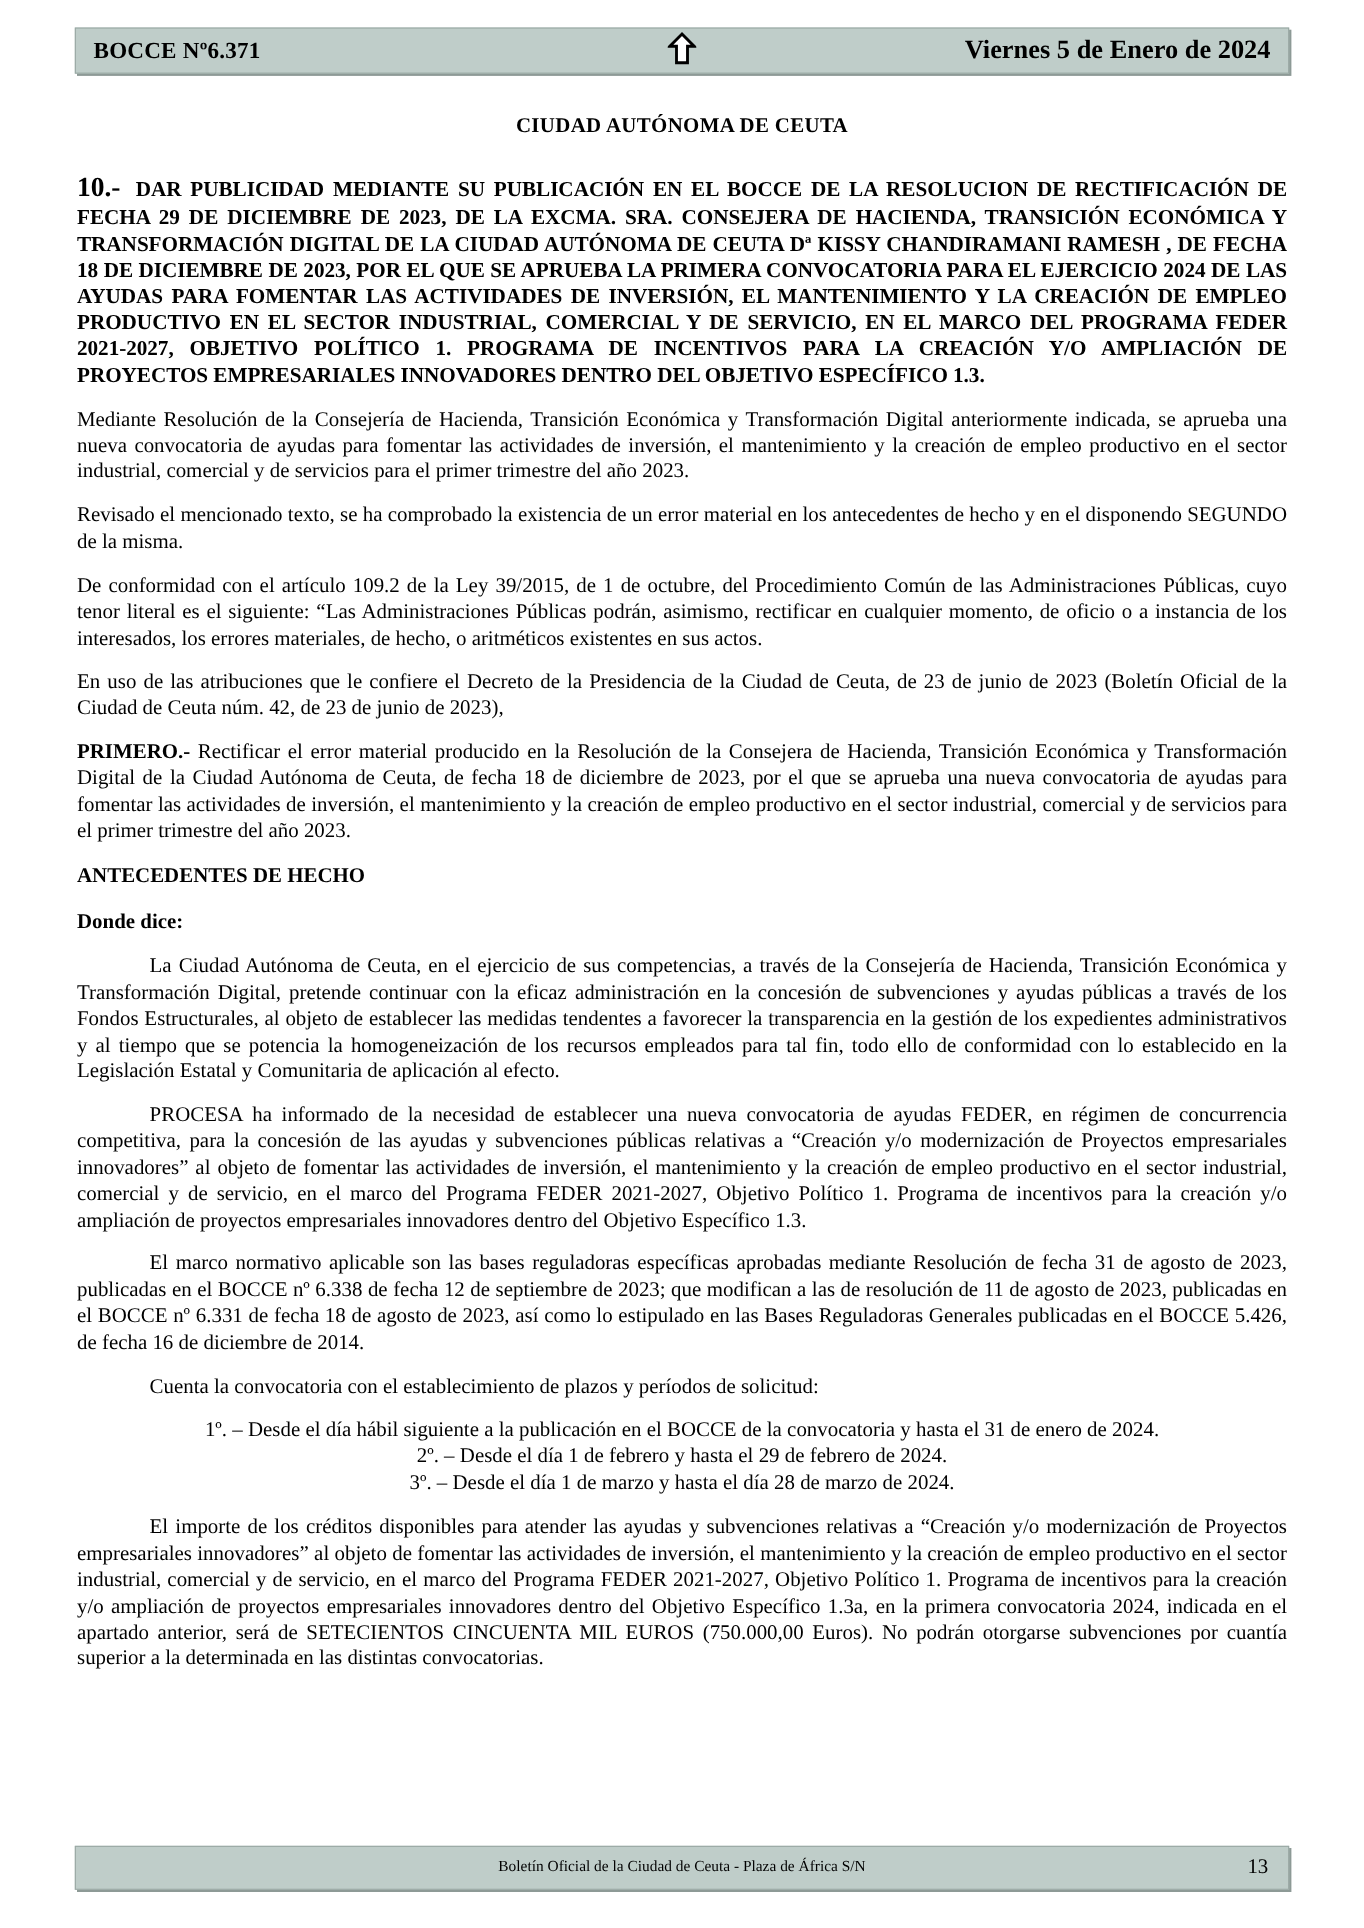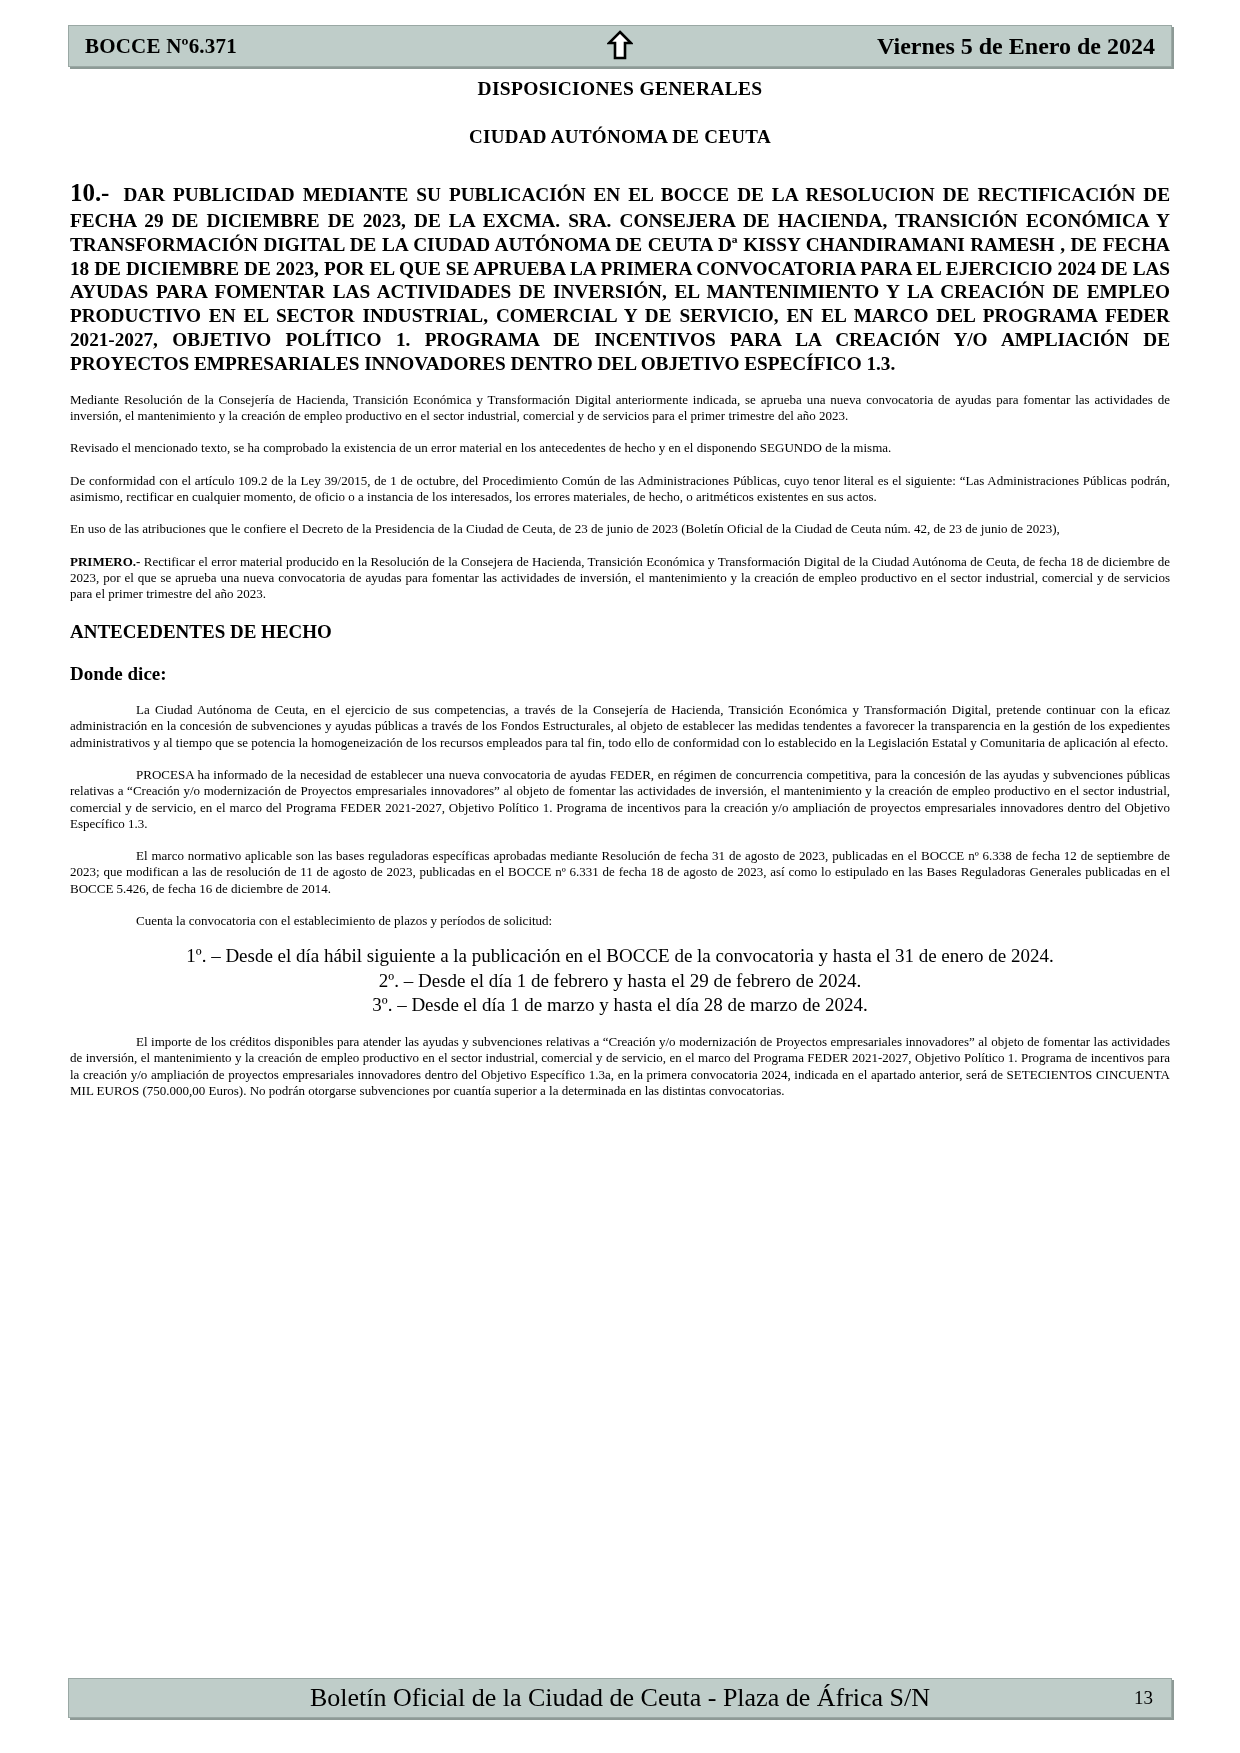--- a/index.html
+++ b/index.html
@@ -96,21 +96,21 @@
     letter-spacing: -0.05px;
   }
   .headline .num {
     font-size: 25px;
     font-weight: bold;
     margin-right: 14px;
   }
 
   p.body-par {
     margin: 16px 0 0 0;
-    font-size: 13px;
+    font-size: 19px;
     line-height: 1.255;
     text-align: justify;
     text-justify: inter-word;
   }
   p.body-par.indent {
     text-indent: 66px;
   }
   .b { font-weight: bold; }
 
   .sec-head {
@@ -137,21 +137,21 @@
     background: #bfcdc9;
     border: 1px solid #9aa8a4;
     box-shadow: 2px 2px 0 #8d9a96;
     box-sizing: border-box;
     display: flex;
     align-items: center;
     justify-content: center;
     position: absolute;
   }
   .footer-text {
-    font-size: 26px;
+    font-size: 14px;
     white-space: nowrap;
   }
   .footer-page {
     position: absolute;
     right: 18px;
     top: 50%;
     transform: translateY(-50%);
     font-size: 19px;
   }
 </style>
@@ -167,21 +167,20 @@
         <svg width="26" height="30" viewBox="0 0 26 30" aria-hidden="true">
           <polygon points="13,2 24,13 18,13 18,28 8,28 8,13 2,13" fill="#ffffff" stroke="#000000" stroke-width="2.6" stroke-linejoin="miter"></polygon>
         </svg>
       </span>
     </div>
     <div class="header-right">Viernes 5 de Enero de 2024</div>
   </div>
 
   <div class="content">
 
-    <div class="center-title">DISPOSICIONES GENERALES</div>
     <div class="center-title second">CIUDAD AUTÓNOMA DE CEUTA</div>
 
     <div class="headline">
       <span class="num">10.-</span><span>DAR PUBLICIDAD MEDIANTE SU PUBLICACIÓN EN EL BOCCE DE LA RESOLUCION DE RECTIFICACIÓN DE FECHA 29 DE DICIEMBRE DE 2023, DE LA EXCMA. SRA. CONSEJERA DE HACIENDA, TRANSICIÓN ECONÓMICA Y TRANSFORMACIÓN DIGITAL DE LA CIUDAD AUTÓNOMA DE CEUTA Dª KISSY CHANDIRAMANI RAMESH , DE FECHA 18 DE DICIEMBRE DE 2023, POR EL QUE SE APRUEBA LA PRIMERA CONVOCATORIA PARA EL EJERCICIO 2024 DE LAS AYUDAS PARA FOMENTAR LAS ACTIVIDADES DE INVERSIÓN, EL MANTENIMIENTO Y LA CREACIÓN DE EMPLEO PRODUCTIVO EN EL SECTOR INDUSTRIAL, COMERCIAL Y DE SERVICIO, EN EL MARCO DEL PROGRAMA FEDER 2021-2027, OBJETIVO POLÍTICO 1. PROGRAMA DE INCENTIVOS PARA LA CREACIÓN Y/O AMPLIACIÓN DE PROYECTOS EMPRESARIALES INNOVADORES DENTRO DEL OBJETIVO ESPECÍFICO 1.3.</span>
     </div>
 
     <p class="body-par">Mediante Resolución de la Consejería de Hacienda, Transición Económica y Transformación Digital anteriormente indicada, se aprueba una nueva convocatoria de ayudas para fomentar las actividades de inversión, el mantenimiento y la creación de empleo productivo en el sector industrial, comercial y de servicios para el primer trimestre del año 2023.</p>
     <p class="body-par">Revisado el mencionado texto, se ha comprobado la existencia de un error material en los antecedentes de hecho y  en el disponendo SEGUNDO de la misma.</p>
     <p class="body-par">De conformidad con el artículo 109.2 de la Ley 39/2015, de 1 de octubre, del Procedimiento Común de las Administraciones Públicas, cuyo tenor literal es el siguiente: “Las Administraciones Públicas podrán, asimismo, rectificar en cualquier momento, de oficio o a instancia de los interesados, los errores materiales, de hecho, o aritméticos existentes en sus actos.</p>
     <p class="body-par">En uso de las atribuciones que le confiere el Decreto de la Presidencia de la Ciudad de Ceuta, de 23 de junio de 2023 (Boletín Oficial de la Ciudad de Ceuta núm. 42, de 23 de junio de 2023),</p>

